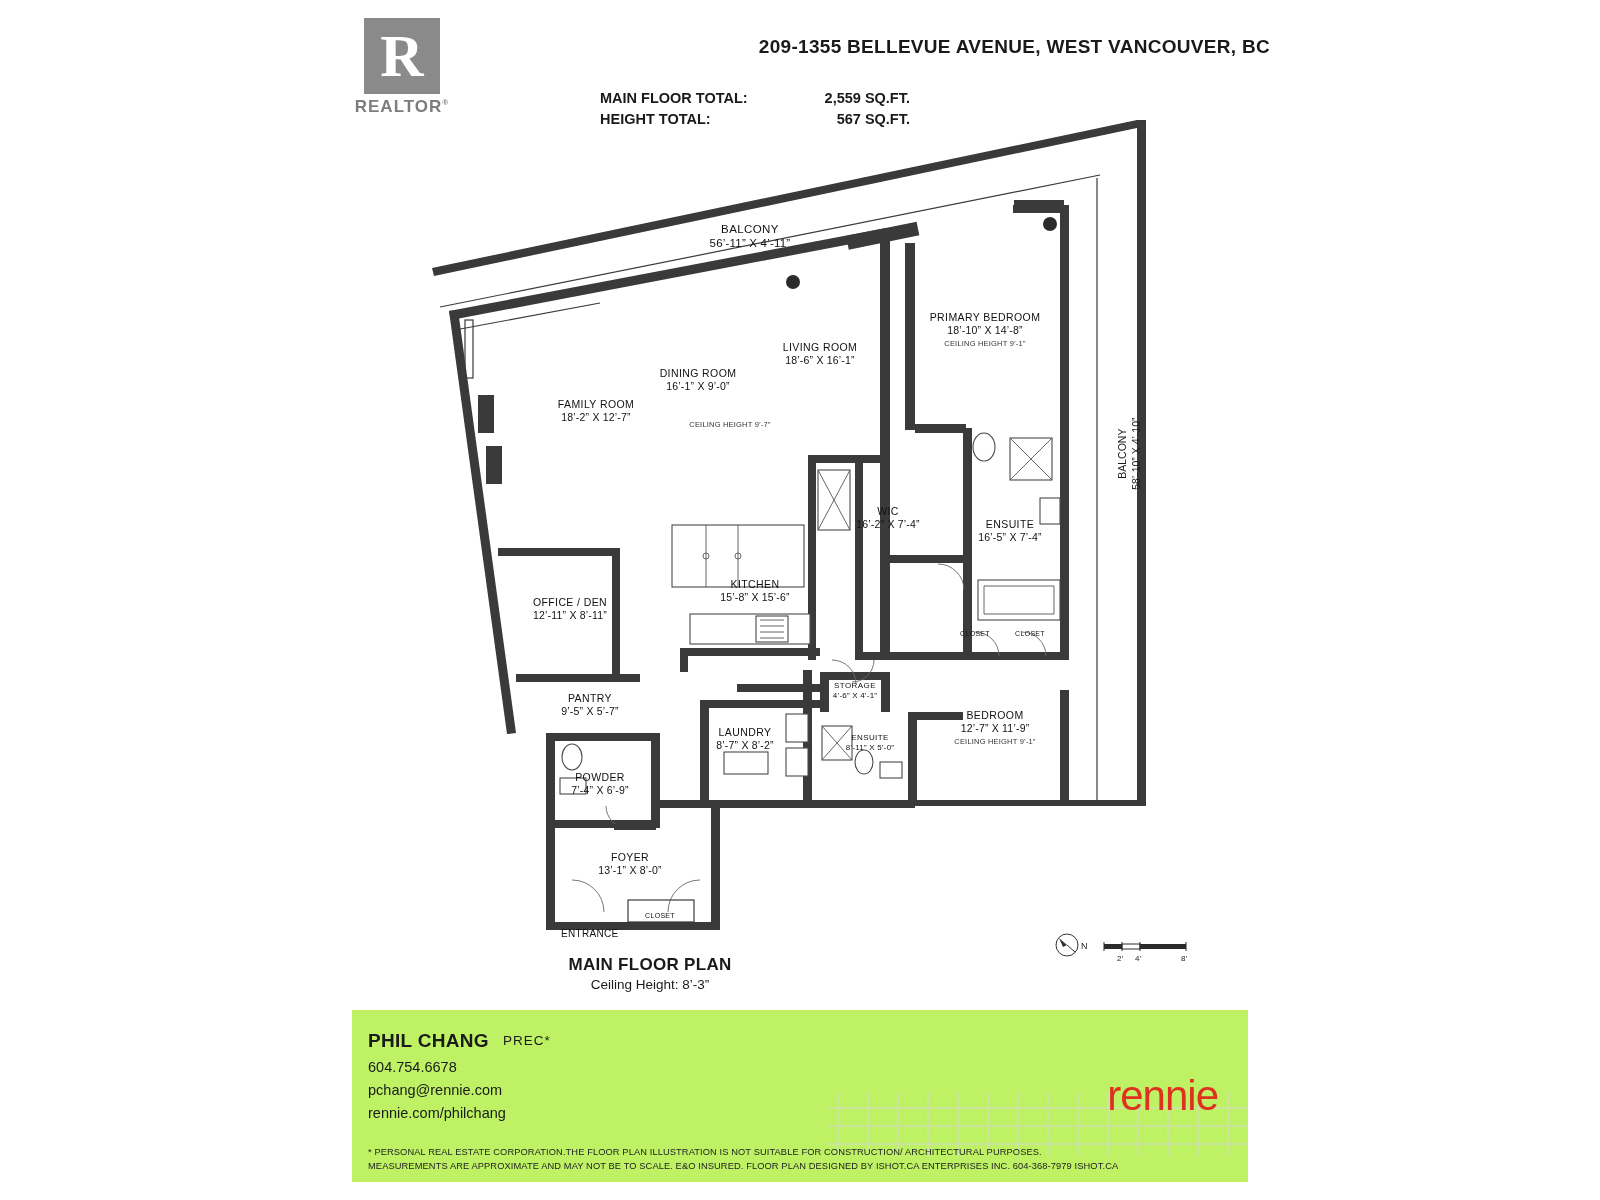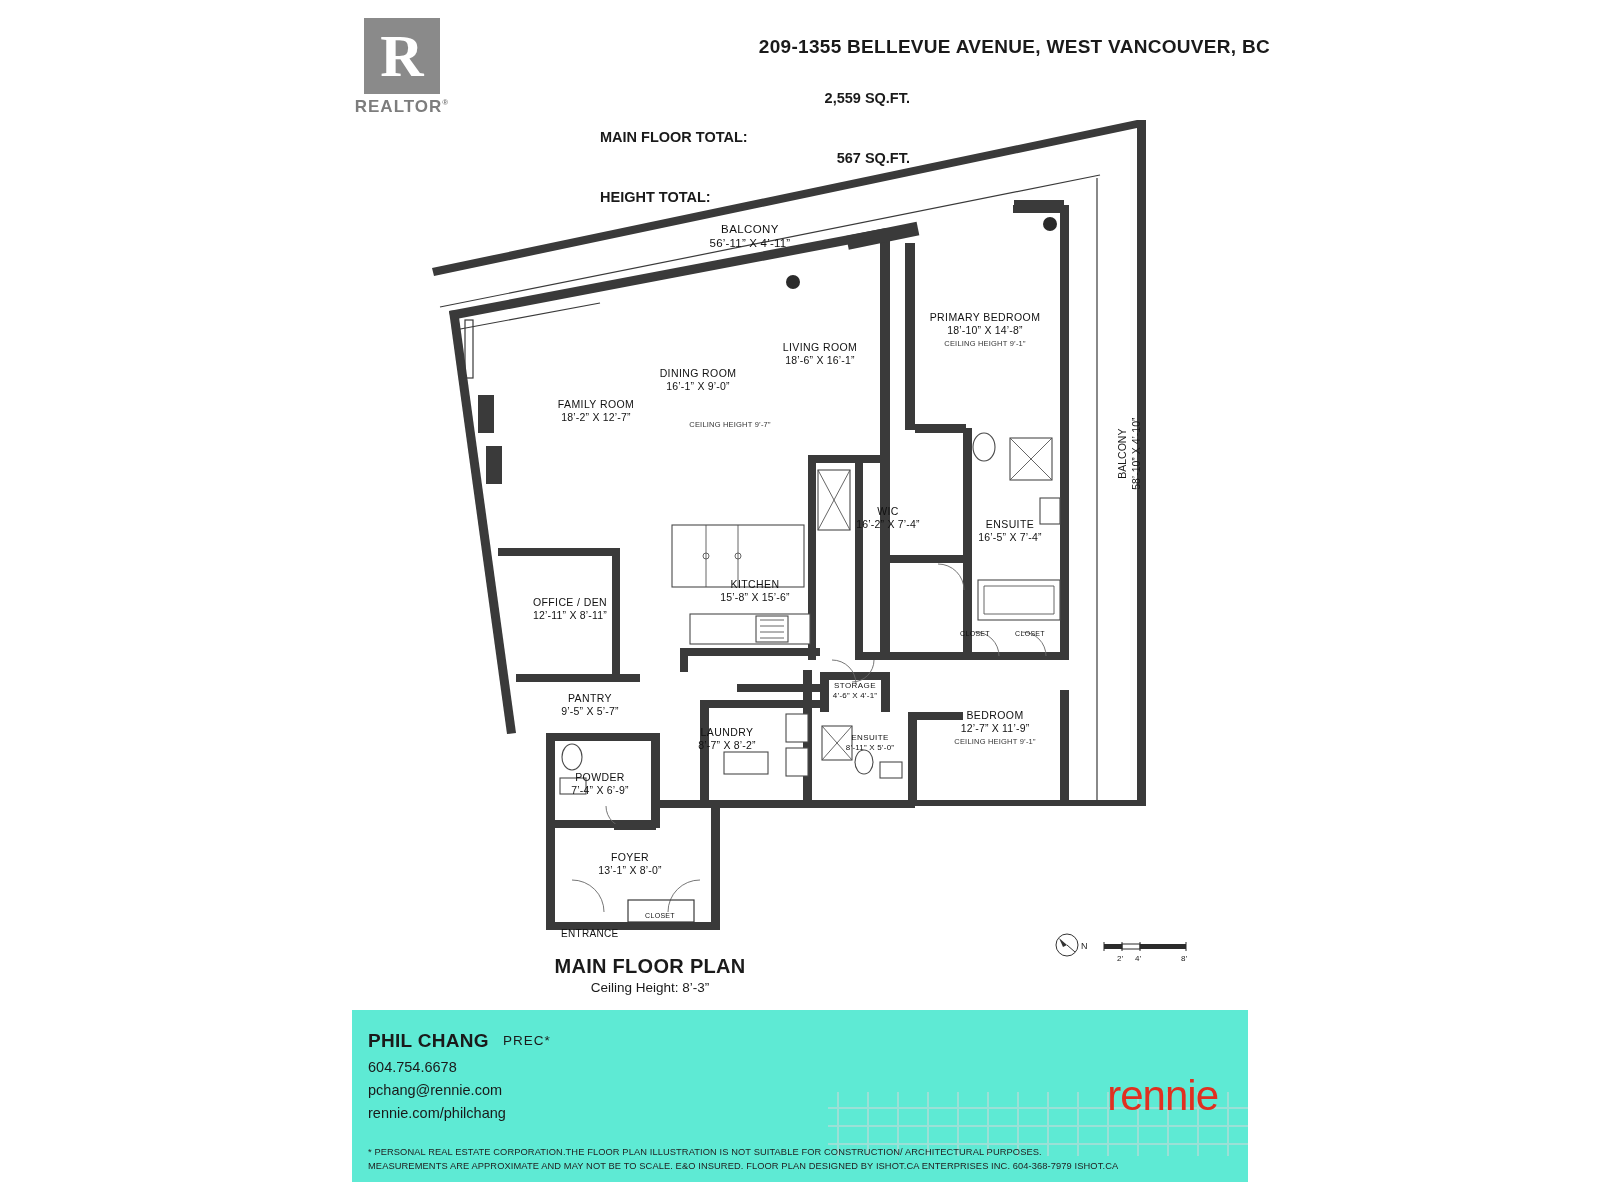--- a/index.html
+++ b/index.html
@@ -62,21 +62,21 @@
   }
 
   #totals {
     position: absolute;
     left: 600px;
     top: 90px;
     font-size: 14.5px;
     font-weight: bold;
   }
   #totals .row { display: flex; margin-bottom: 5px; }
-  #totals .lbl { width: 180px; margin-top: 39px; }
+  #totals .lbl { width: 180px; }
   #totals .val { width: 130px; text-align: right; }
 
   
   #plan {
     position: absolute;
     left: 0;
     top: 0;
     width: 1600px;
     height: 1010px;
   }
@@ -109,21 +109,21 @@
 
   
   #plan-caption {
     position: absolute;
     left: 470px;
     top: 955px;
     width: 360px;
     text-align: center;
   }
   #plan-caption .m {
-    font-size: 20px;
+    font-size: 17px;
     font-weight: bold;
     letter-spacing: 0.3px;
     text-align: center;
   }
   #plan-caption .c {
     font-size: 13.5px;
     font-weight: normal;
     margin-top: 2px;
   }
 
@@ -131,21 +131,21 @@
   #compass { position: absolute; left: 1053px; top: 930px; }
   #scalebar { position: absolute; left: 1098px; top: 938px; }
 
   
   #footer {
     position: absolute;
     left: 352px;
     top: 1010px;
     width: 896px;
     height: 172px;
-    background: #5eead4;
+    background: #bef264;
     overflow: hidden;
   }
   #footer-pattern {
     position: absolute;
     right: 0;
     bottom: 26px;
     width: 420px;
     height: 64px;
     opacity: 0.5;
   }
@@ -424,21 +424,21 @@
 <div class="room" style="left:530px; top:692px; width:120px;">
   <div class="nm">PANTRY</div>
   <div class="dm">9’-5” X 5’-7”</div>
 </div>
 
 <div class="room" style="left:540px; top:771px; width:120px;">
   <div class="nm">POWDER</div>
   <div class="dm">7’-4” X 6’-9”</div>
 </div>
 
-<div class="room" style="left:672px; top:726px; width:110px;">
+<div class="room" style="left:690px; top:726px; width:110px;">
   <div class="nm">LAUNDRY</div>
   <div class="dm">8’-7” X 8’-2”</div>
 </div>
 
 <div class="room tiny" style="left:805px; top:681px; width:100px;">
   <div class="nm">STORAGE</div>
   <div class="dm">4’-6” X 4’-1”</div>
 </div>
 
 <div class="room tiny" style="left:820px; top:733px; width:100px;">

